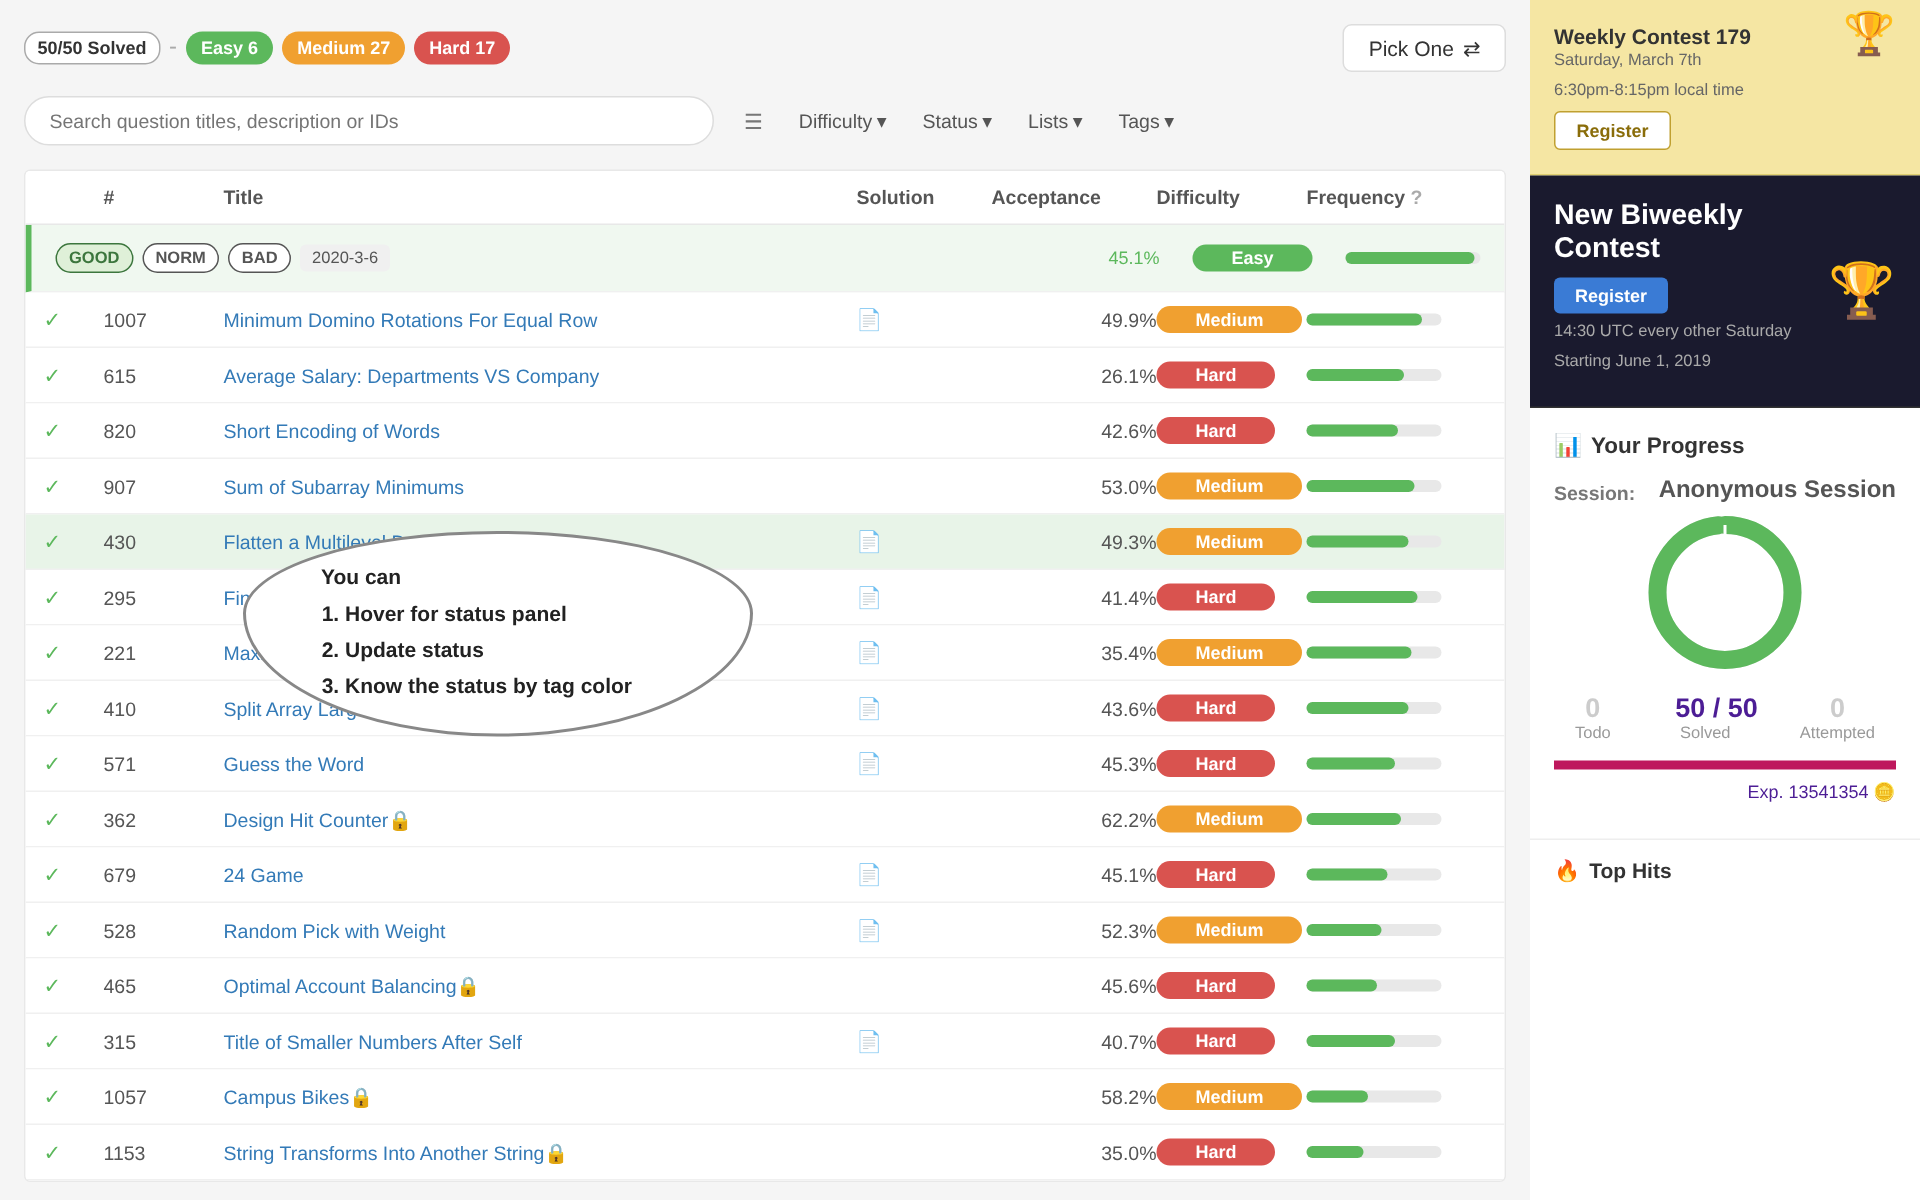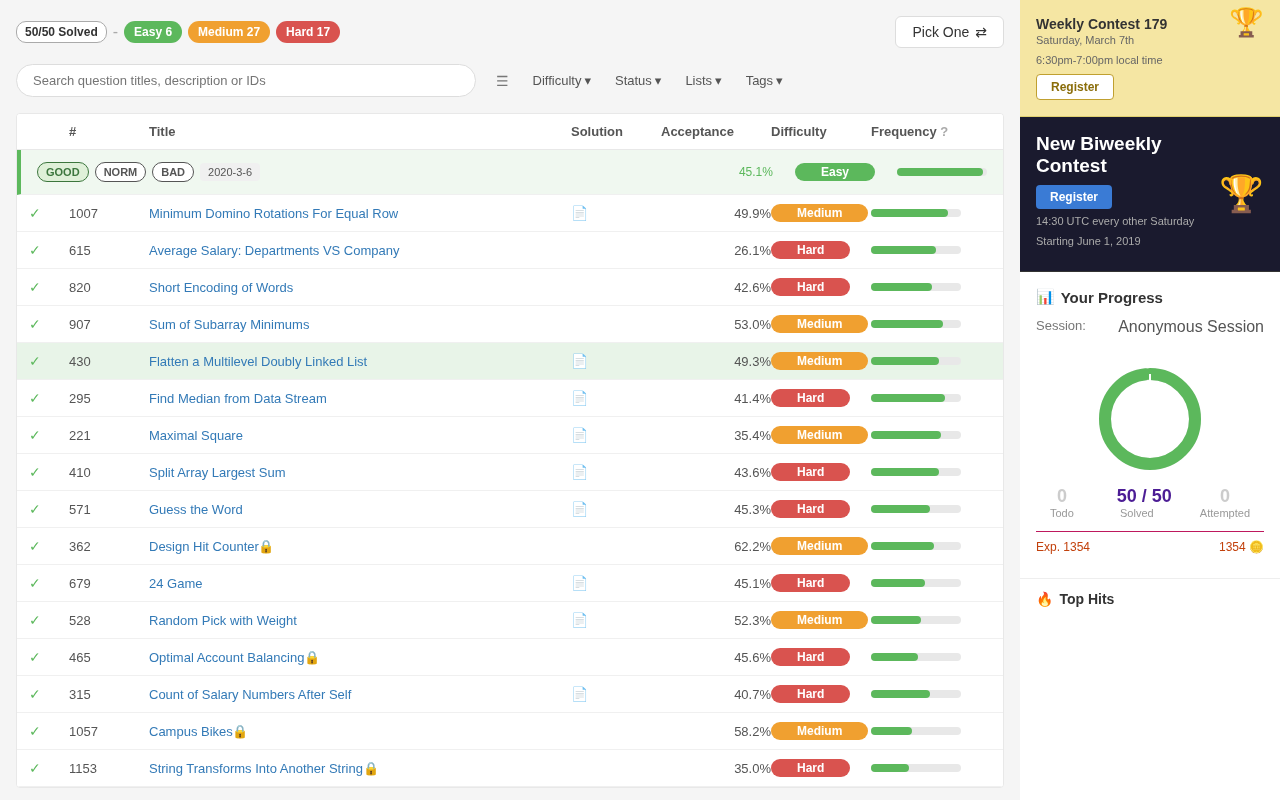--- a/index.html
+++ b/index.html
@@ -66,35 +66,35 @@
     .register-btn { background: #fff; border: 1.5px solid #c0a030; border-radius: 4px; padding: 5px 14px; font-size: 12px; color: #8a6d0a; cursor: pointer; font-weight: 600; }
     .trophy-icon { font-size: 28px; float: right; margin-top: -10px; }
     
     .biweekly-contest { background: #1a1a2e; padding: 16px; border-bottom: 1px solid #333; }
     .biweekly-contest h3 { font-size: 19px; font-weight: 700; color: #fff; margin-bottom: 2px; }
     .biweekly-contest .sub { font-size: 11px; color: #aaa; margin-bottom: 8px; }
     .register-btn-blue { background: #3a7bd5; border: none; border-radius: 4px; padding: 5px 14px; font-size: 12px; color: #fff; cursor: pointer; font-weight: 600; }
     
     .progress-section { background: #fff; padding: 16px; border-bottom: 1px solid #eee; }
     .progress-title { font-size: 15px; font-weight: 700; display: flex; align-items: center; gap: 6px; margin-bottom: 12px; }
-    .session-row { display: flex; align-items: flex-start; justify-content: space-between; margin-bottom: 28px; font-size: 13px; }
+    .session-row { display: flex; align-items: flex-end; justify-content: space-between; margin-bottom: 4px; font-size: 13px; font-weight: bold; }
     .session-label { color: #777; }
     .session-value { color: #555; font-size: 16px; }
     
     .donut-container { display: flex; justify-content: center; margin-bottom: 12px; }
     .donut { position: relative; width: 110px; height: 110px; }
     .donut svg { width: 110px; height: 110px; }
     
     .stats-row { display: flex; justify-content: space-around; text-align: center; margin-bottom: 12px; }
     .stat-item .num { font-size: 18px; font-weight: 700; }
     .stat-item .num.zero { color: #ccc; }
     .stat-item .num.green { color: #4c1d95; margin-left: 15px; }
     .stat-item .lbl { font-size: 11px; color: #999; }
     
-    .exp-row { display: flex; justify-content: space-between; align-items: center; font-size: 12px; color: #c2410c; padding: 8px 0; border-top: 1px solid #be185d; }
+    .exp-row { display: flex; justify-content: flex-end; align-items: center; font-size: 12px; color: #4c1d95; padding: 8px 0; border-top: 6px solid #be185d; }
     
     .top-hits { background: #fff; padding: 12px 16px; }
     .top-hits-title { font-size: 14px; font-weight: 700; display: flex; align-items: center; gap: 6px; margin-bottom: 8px; }
     
     .relative { position: relative; }
   </style>
 </head>
 <body>
 
 <div class="main-content">
@@ -382,21 +382,21 @@
       <div>
         <div class="freq-bar-bg">
           <div class="freq-bar-fill" style="width:52%; background:#5cb85c;"></div>
         </div>
       </div>
     </div>
         <div class="table-row">
       <div><span class="check">✓</span></div>
       <div class="row-num">315</div>
       <div>
-        <span class="row-title">Count of Salary Numbers After Self</span>
+        <span class="row-title">Title of Smaller Numbers After Self</span>
       </div>
       <div><span class="solution-icon">📄</span></div>
       <div class="acceptance">40.7%</div>
       <div>
         <span class="diff-badge diff-hard">Hard</span>
       </div>
       <div>
         <div class="freq-bar-bg">
           <div class="freq-bar-fill" style="width:65%; background:#5cb85c;"></div>
         </div>
@@ -431,30 +431,38 @@
         <span class="diff-badge diff-hard">Hard</span>
       </div>
       <div>
         <div class="freq-bar-bg">
           <div class="freq-bar-fill" style="width:42%; background:#5cb85c;"></div>
         </div>
       </div>
     </div>
       </div>
 
+    <div class="tooltip-overlay">
+      <p>You can</p>
+      <ol>
+        <li>Hover for status panel</li>
+        <li>Update status</li>
+        <li>Know the status by tag color</li>
+      </ol>
+    </div>
   </div>
 </div>
 
 <div class="sidebar">
 
   <div class="weekly-contest">
     <span class="trophy-icon">🏆</span>
     <h3>Weekly Contest 179</h3>
     <div class="sub">Saturday, March 7th</div>
-    <div class="sub">6:30pm-7:00pm local time</div>
+    <div class="sub">6:30pm-8:15pm local time</div>
     <button class="register-btn">Register</button>
   </div>
 
   <div class="biweekly-contest">
     <div style="display:flex;align-items:center;justify-content:space-between;">
       <div>
         <h3>New Biweekly Contest</h3>
         <button class="register-btn-blue" style="margin:6px 0;">Register</button>
         <div class="sub">14:30 UTC every other Saturday</div>
         <div class="sub">Starting June 1, 2019</div>

